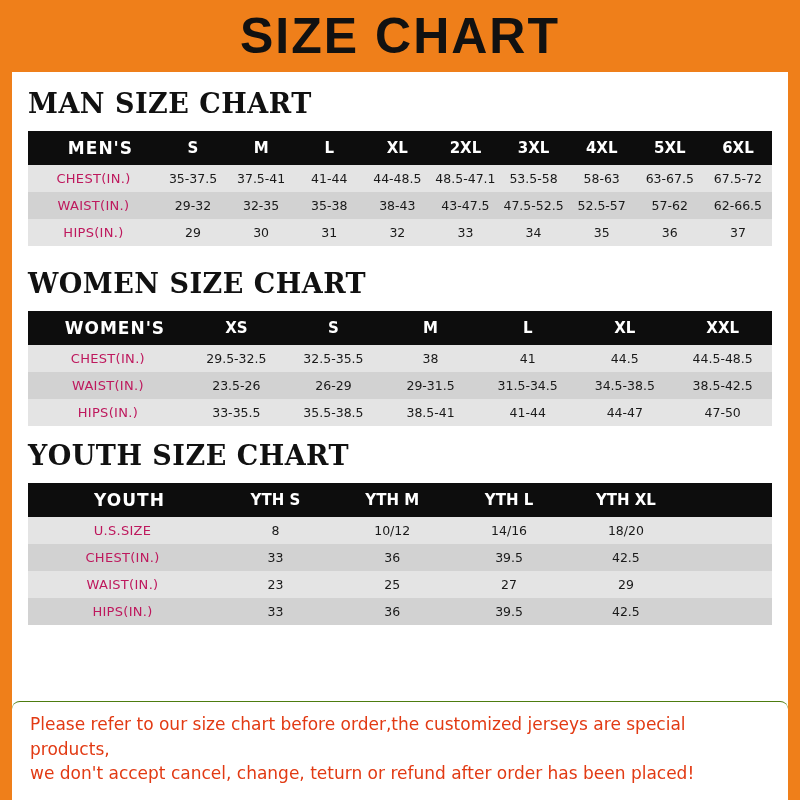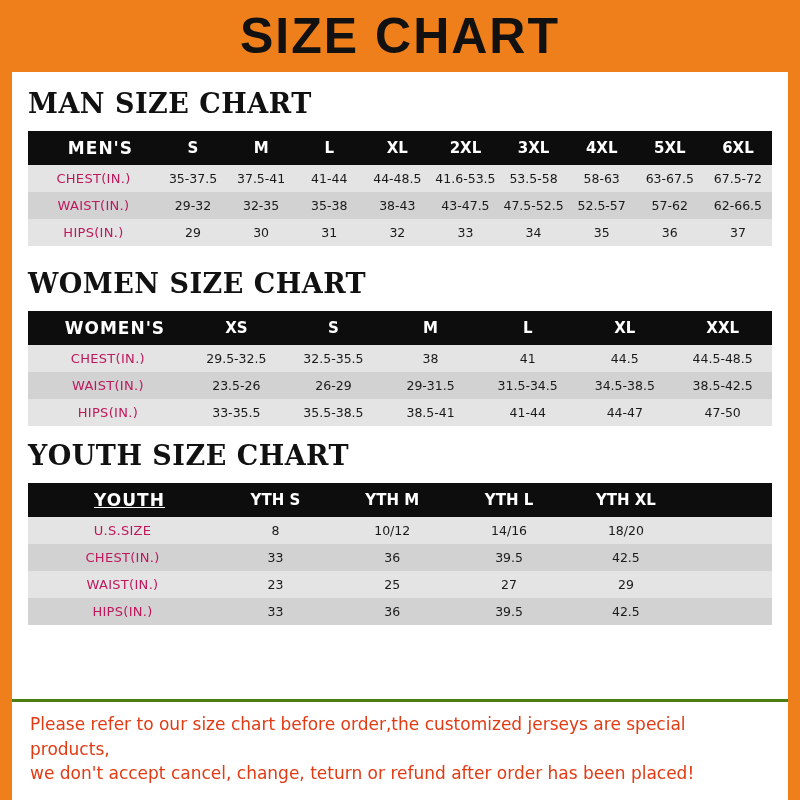--- a/index.html
+++ b/index.html
@@ -91,28 +91,29 @@
   table.size-table tbody td.row-head {
     font-size: 13px;
     letter-spacing: 0.3px;
     color: #be185d;
     text-align: center;
   }
   .women thead th { font-size: 16px; height: 38px;}
   .women thead th.row-head { font-size: 18px; }
   .women td { height: 31px; font-size: 13px; }
   .youth thead th { font-size: 16px; height: 38px; }
-  .youth thead th.row-head { font-size: 18px; text-decoration: underline; }
+  .youth thead th.row-head { font-size: 18px; }
   .youth td { height: 31px; font-size: 13px; }
 
   .footer-note {
     flex: 0 0 auto;
     padding: 10px 18px 14px;
     box-sizing: border-box;
-    border-top: 3px solid #4d7c0f;
+    border-top: 1px solid #4d7c0f;
+    border-radius: 8px;
   }
   .footer-line {
     font-family: "DejaVu Sans", sans-serif;
     font-size: 17px;
     color: #e23a13;
     line-height: 1.45;
     text-align: left;
   }
 </style>
 </head>
@@ -142,21 +143,21 @@
           <th style="width:9.3%">6XL</th>
         </tr>
       </thead>
       <tbody>
         <tr class="odd">
           <td class="row-head">CHEST(IN.)</td>
           <td>35-37.5</td>
           <td>37.5-41</td>
           <td>41-44</td>
           <td>44-48.5</td>
-          <td>41.6-53.5</td>
+          <td>48.5-47.1</td>
           <td>53.5-58</td>
           <td>58-63</td>
           <td>63-67.5</td>
           <td>67.5-72</td>
         </tr>
         <tr class="even">
           <td class="row-head">WAIST(IN.)</td>
           <td>29-32</td>
           <td>32-35</td>
           <td>35-38</td>

